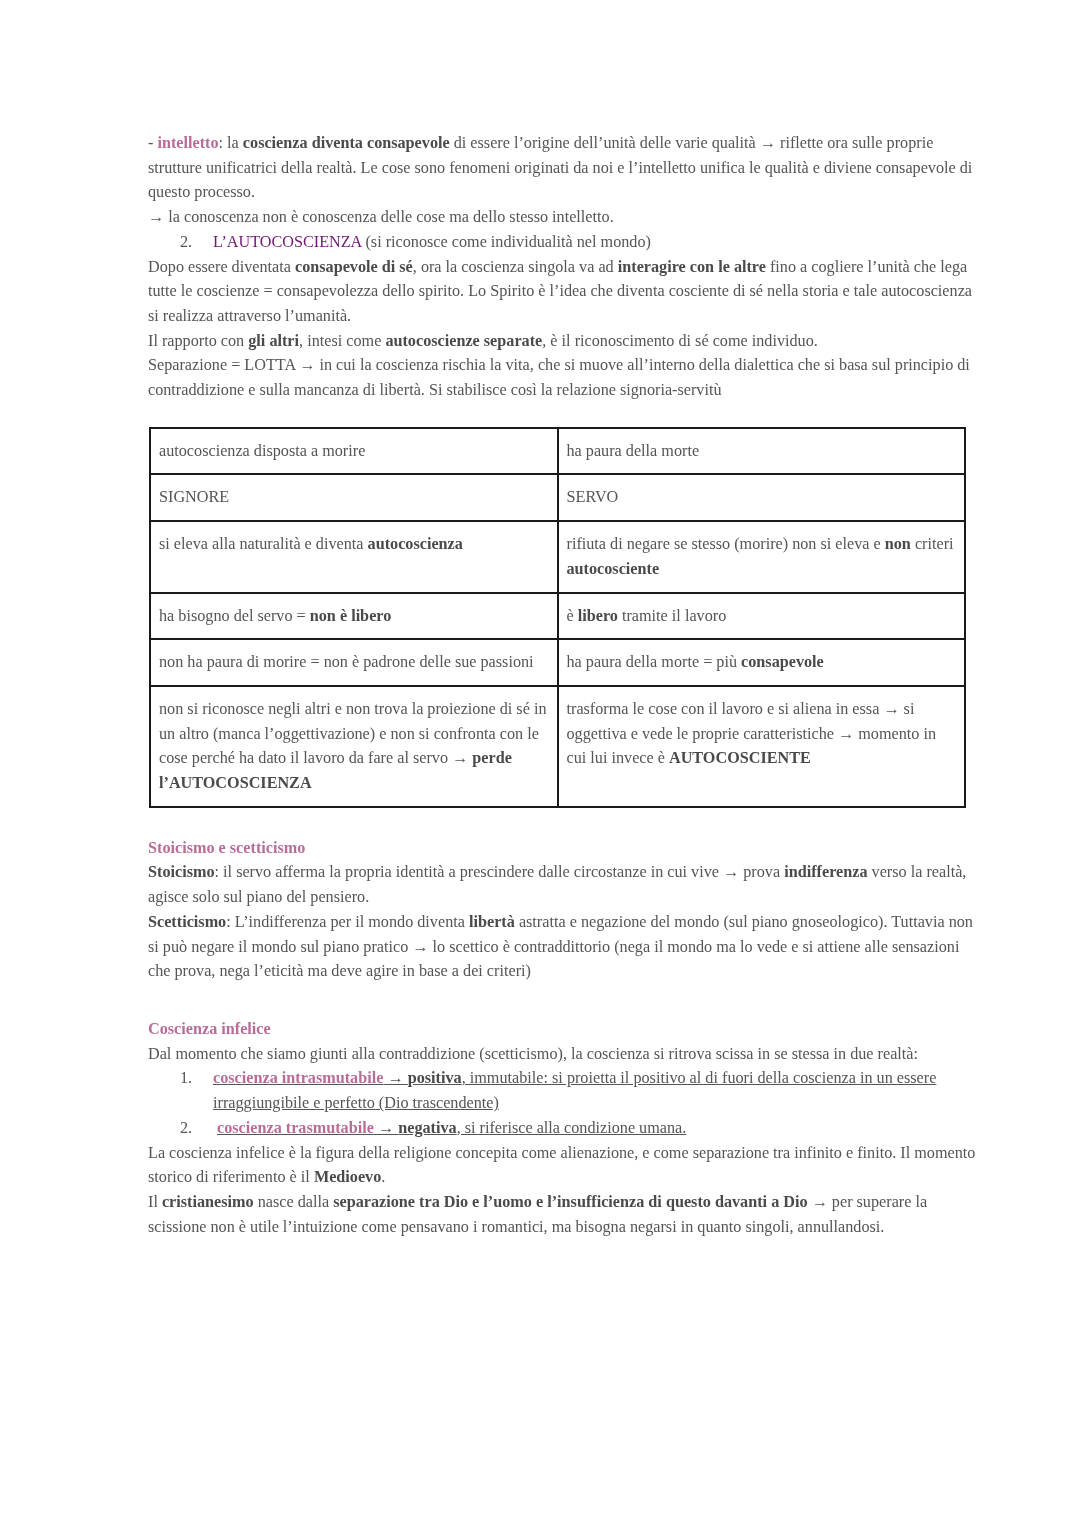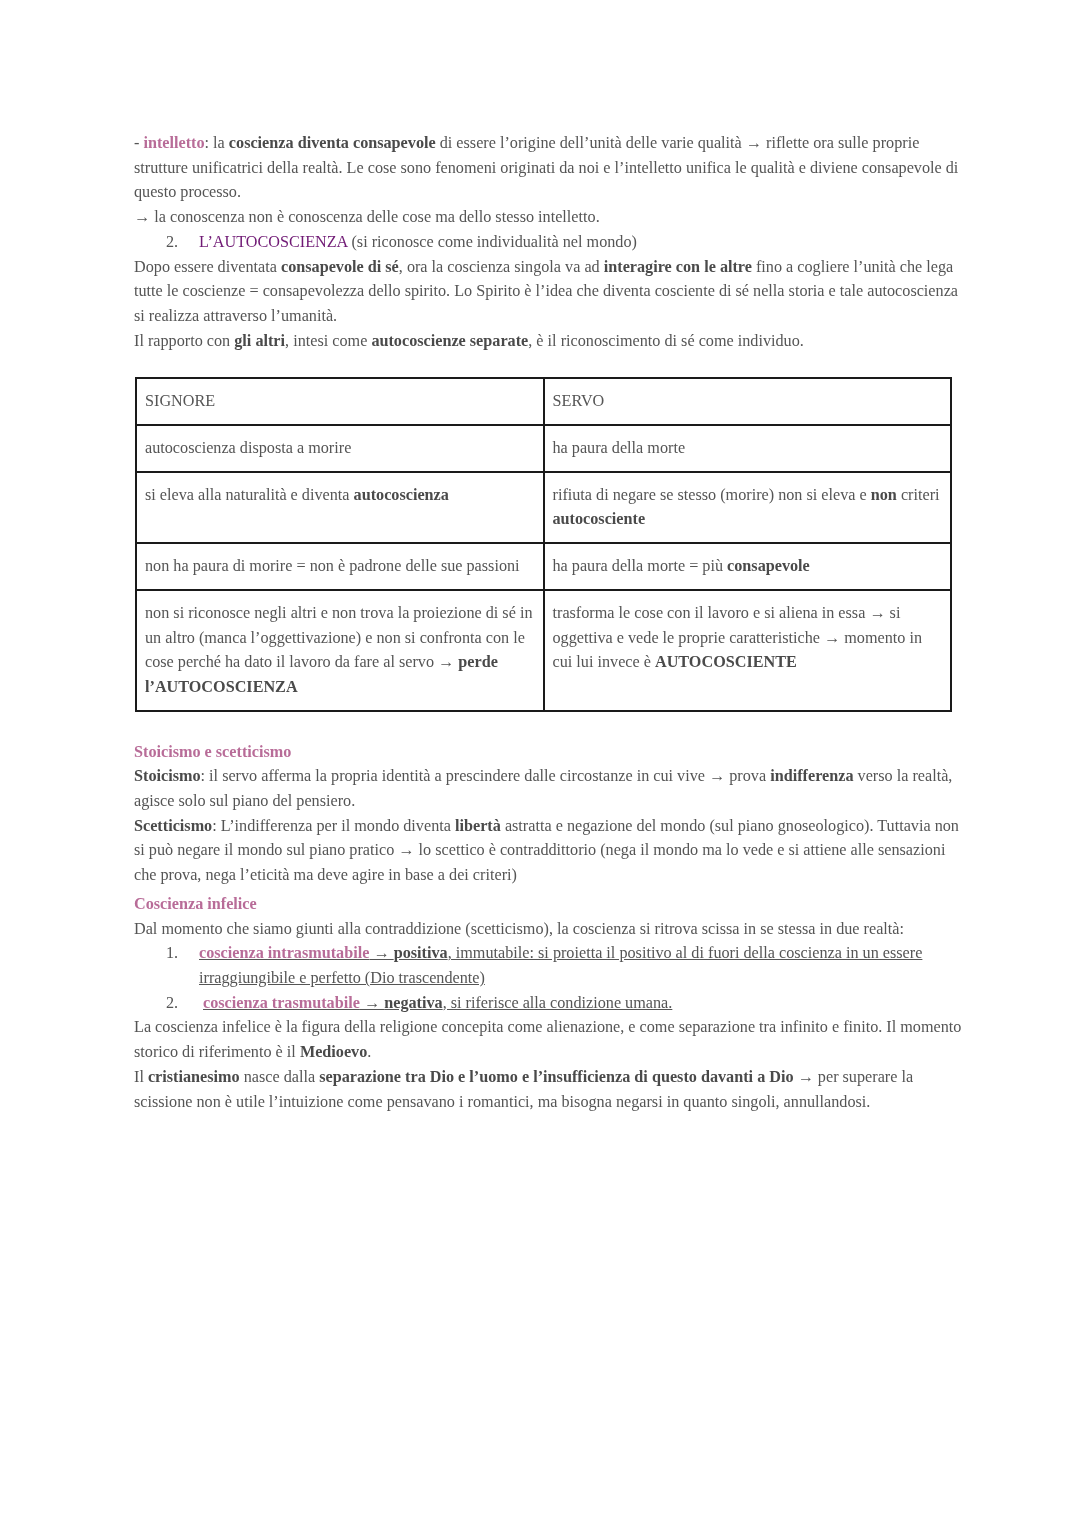--- a/index.html
+++ b/index.html
@@ -1,18 +1,18 @@
 <!DOCTYPE html>
 <html><head>
 <meta charset="utf-8">
 <style>
   html, body { margin:0; padding:0; background:#ffffff; }
   body { width:1080px; height:1525px; position:relative; overflow:hidden;
          font-family:"Liberation Serif","DejaVu Serif",serif; color:#555555; }
-  .page { position:absolute; left:134px; top:131px; width:830px; font-size:16.2px; line-height:24.7px; }
+  .page { position:absolute; left:148px; top:131px; width:830px; font-size:16.2px; line-height:24.7px; }
   .p { margin:0; }
   b { font-weight:bold; color:#4a4a4a; }
   .pink { color:#b86c98; font-weight:bold; }
   .pinkn { color:#701a75; }
   .ol-item { padding-left:32px; position:relative; }
   .ol-item .num { position:absolute; left:32px; }
   .ol-item .txt { display:block; padding-left:33px; }
   .ol2 { padding-left:32px; position:relative; }
   .ol2 .num { position:absolute; left:32px; }
   .ol2 .txt { display:block; padding-left:33px;text-decoration:underline; }
@@ -28,51 +28,56 @@
   <p class="p"><span>- </span><span class="pink">intelletto</span><span>: la </span><b>coscienza diventa consapevole</b><span> di essere l’origine dell’unità delle varie qualità → riflette ora sulle proprie strutture unificatrici della realtà. Le cose sono fenomeni originati da noi e l’intelletto unifica le qualità e diviene consapevole di questo processo.</span></p>
   <p class="p">→ la conoscenza non è conoscenza delle cose ma dello stesso intelletto.</p>
 
   <p class="p ol-item">
       <span class="num">2.</span>
       <span class="txt"><span class="pinkn">L’AUTOCOSCIENZA</span><span> (si riconosce come individualità nel mondo)</span></span>
     </p>
 
   <p class="p"><span>Dopo essere diventata </span><b>consapevole di sé</b><span>, ora la coscienza singola va ad </span><b>interagire con le altre</b><span> fino a cogliere l’unità che lega tutte le coscienze = consapevolezza dello spirito. Lo Spirito è l’idea che diventa cosciente di sé nella storia e tale autocoscienza si realizza attraverso l’umanità.</span></p>
   <p class="p"><span>Il rapporto con </span><b>gli altri</b><span>, intesi come </span><b>autocoscienze separate</b><span>, è il riconoscimento di sé come individuo.</span></p>
+  <p class="p">Separazione = LOTTA → in cui la coscienza rischia la vita, che si muove all’interno della dialettica che si basa sul principio di contraddizione e sulla mancanza di libertà. Si stabilisce così la relazione signoria-servitù</p>
 
   <table>
     <tbody>
         <tr>
+      <td><span>autocoscienza disposta a morire</span></td>
+      <td><span>ha paura della morte</span></td>
+    </tr>
+    <tr>
       <td>SIGNORE</td>
       <td>SERVO</td>
     </tr>
     <tr>
-      <td><span>autocoscienza disposta a morire</span></td>
-      <td><span>ha paura della morte</span></td>
+      <td><span>si eleva alla naturalità e diventa </span><b>autocoscienza</b></td>
+      <td><span>rifiuta di negare se stesso (morire) non si eleva e </span><b>non</b><span> criteri </span><b>autocosciente</b></td>
     </tr>
     <tr>
-      <td><span>si eleva alla naturalità e diventa </span><b>autocoscienza</b></td>
-      <td><span>rifiuta di negare se stesso (morire) non si eleva e </span><b>non</b><span> criteri </span><b>autocosciente</b></td>
+      <td><span>ha bisogno del servo = </span><b>non è libero</b></td>
+      <td><span>è </span><b>libero</b><span> tramite il lavoro</span></td>
     </tr>
     <tr>
       <td><span>non ha paura di morire = non è padrone delle sue passioni</span></td>
       <td><span>ha paura della morte = più </span><b>consapevole</b></td>
     </tr>
     <tr>
       <td><span>non si riconosce negli altri e non trova la proiezione di sé in un altro (manca l’oggettivazione) e non si confronta con le cose perché ha dato il lavoro da fare al servo → </span><b>perde l’AUTOCOSCIENZA</b></td>
       <td><span>trasforma le cose con il lavoro e si aliena in essa → si oggettiva e vede le proprie caratteristiche → momento in cui lui invece è </span><b>AUTOCOSCIENTE</b></td>
     </tr>
   </tbody>
     </table>
 
   <p class="p pink sec-title">Stoicismo e scetticismo</p>
   <p class="p"><b>Stoicismo</b><span>: il servo afferma la propria identità a prescindere dalle circostanze in cui vive → prova </span><b>indifferenza</b><span> verso la realtà, agisce solo sul piano del pensiero.</span></p>
   <p class="p"><b>Scetticismo</b><span>: L’indifferenza per il mondo diventa </span><b>libertà</b><span> astratta e negazione del mondo (sul piano gnoseologico). Tuttavia non si può negare il mondo sul piano pratico → lo scettico è contraddittorio (nega il mondo ma lo vede e si attiene alle sensazioni che prova, nega l’eticità ma deve agire in base a dei criteri)</span></p>
 
-  <p class="p pink sec-title" style="margin-top:4px">Coscienza infelice</p>
+  <p class="p pink sec-title" style="margin-top:33px">Coscienza infelice</p>
   <p class="p">Dal momento che siamo giunti alla contraddizione (scetticismo), la coscienza si ritrova scissa in se stessa in due realtà:</p>
   <p class="p ol2">
       <span class="num">1.</span>
       <span class="txt"><span class="pink">coscienza intrasmutabile</span><span> → </span><b>positiva</b><span>, immutabile: si proietta il positivo al di fuori della coscienza in un essere irraggiungibile e perfetto (Dio trascendente)</span></span>
     </p>
   <p class="p ol2">
       <span class="num">2.</span>
       <span class="txt" style="padding-left:37px"><span class="pink">coscienza trasmutabile</span><span> → </span><b>negativa</b><span>, si riferisce alla condizione umana.</span></span>
     </p>
   <p class="p"><span>La coscienza infelice è la figura della religione concepita come alienazione, e come separazione tra infinito e finito. Il momento storico di riferimento è il </span><b>Medioevo</b><span>.</span></p>

